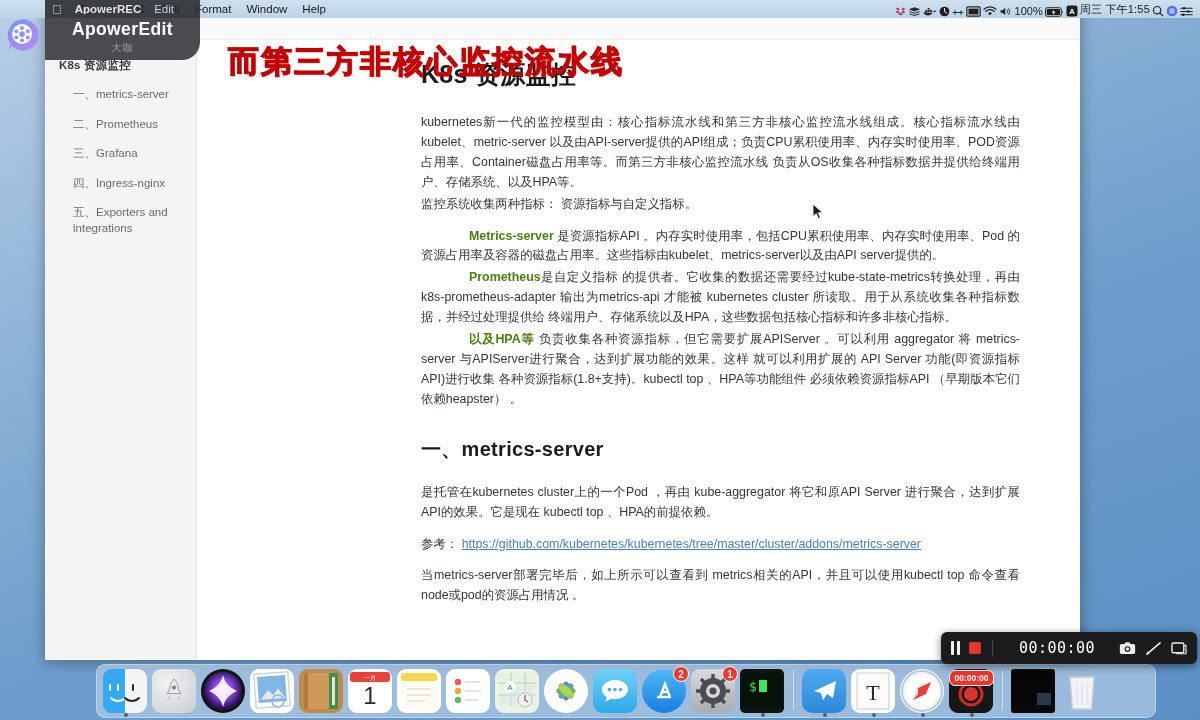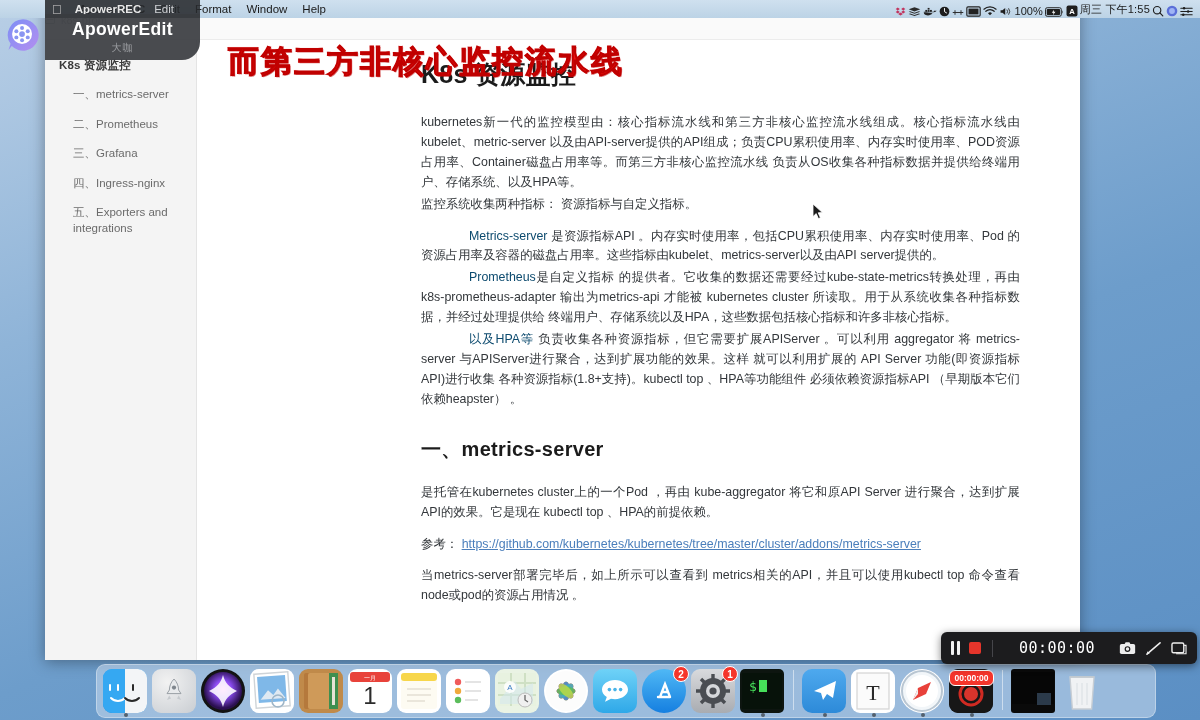--- a/index.html
+++ b/index.html
@@ -102,21 +102,21 @@
   }
   #content h2 {
     font-size:20px; font-weight:bold; color:#1b1b1b;
     margin:26px 0 20px 0; letter-spacing:.3px;
   }
   #content p {
     font-size:12.4px; line-height:19.9px; color:#33373b;
     margin-bottom:2px; text-align:justify;
   }
   #content p.gap { margin-bottom:12px; }
-  #content b { color:#0c4a6e; font-weight:normal;padding-left:48px; }
+  #content b { color:#4d7c0f; font-weight:bold;padding-left:48px; }
   #content a { color:#4a7ebb; text-decoration:underline; word-break:break-all;margin-top:34px; }
 
   
   #red-title {
     position:absolute; left:228px; top:41px; z-index:30;
     font-size:31px; font-weight:bold; color:#f01010;
     font-family:"DejaVu Sans","Liberation Sans",sans-serif;
     letter-spacing:2px; white-space:nowrap;
     -webkit-text-stroke:1px #c00000;
     text-shadow:0 0 1px rgba(255,60,60,.9), 1px 1px 0 rgba(180,0,0,.5);

